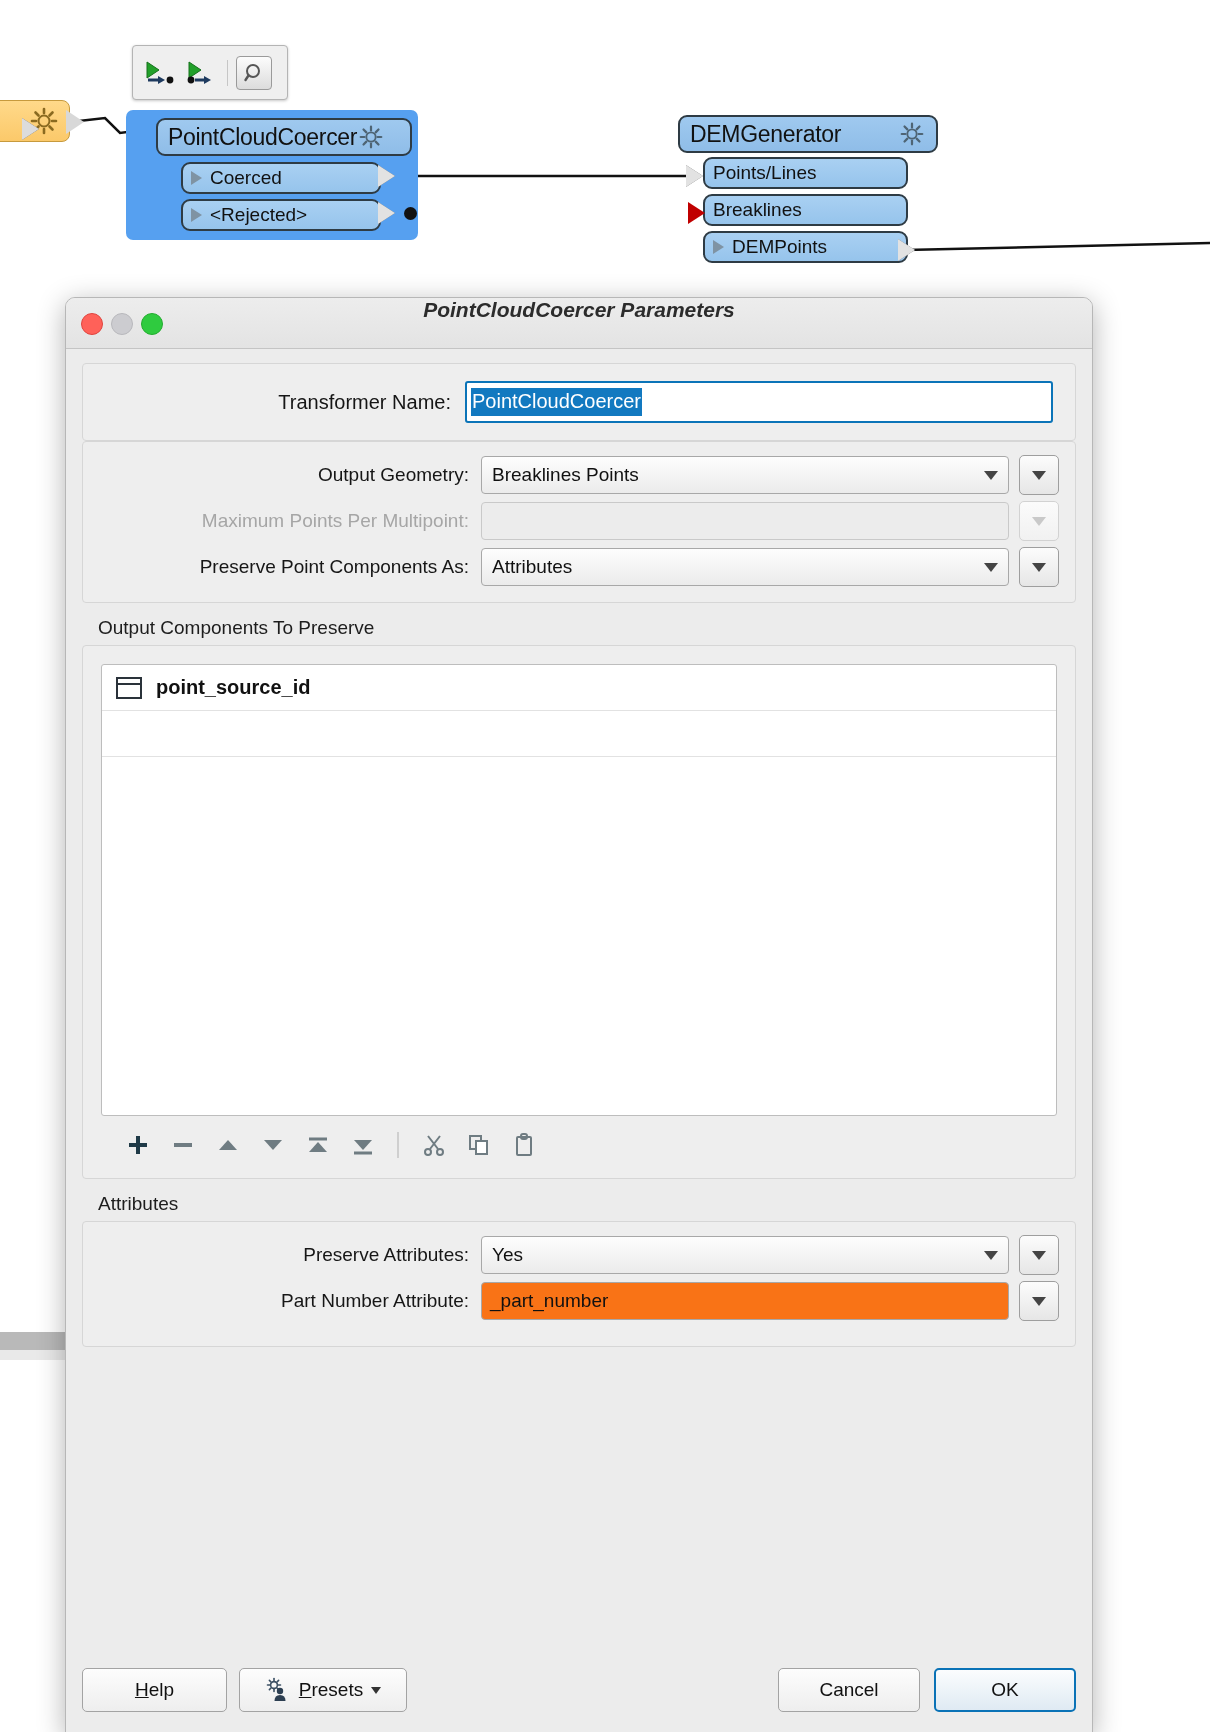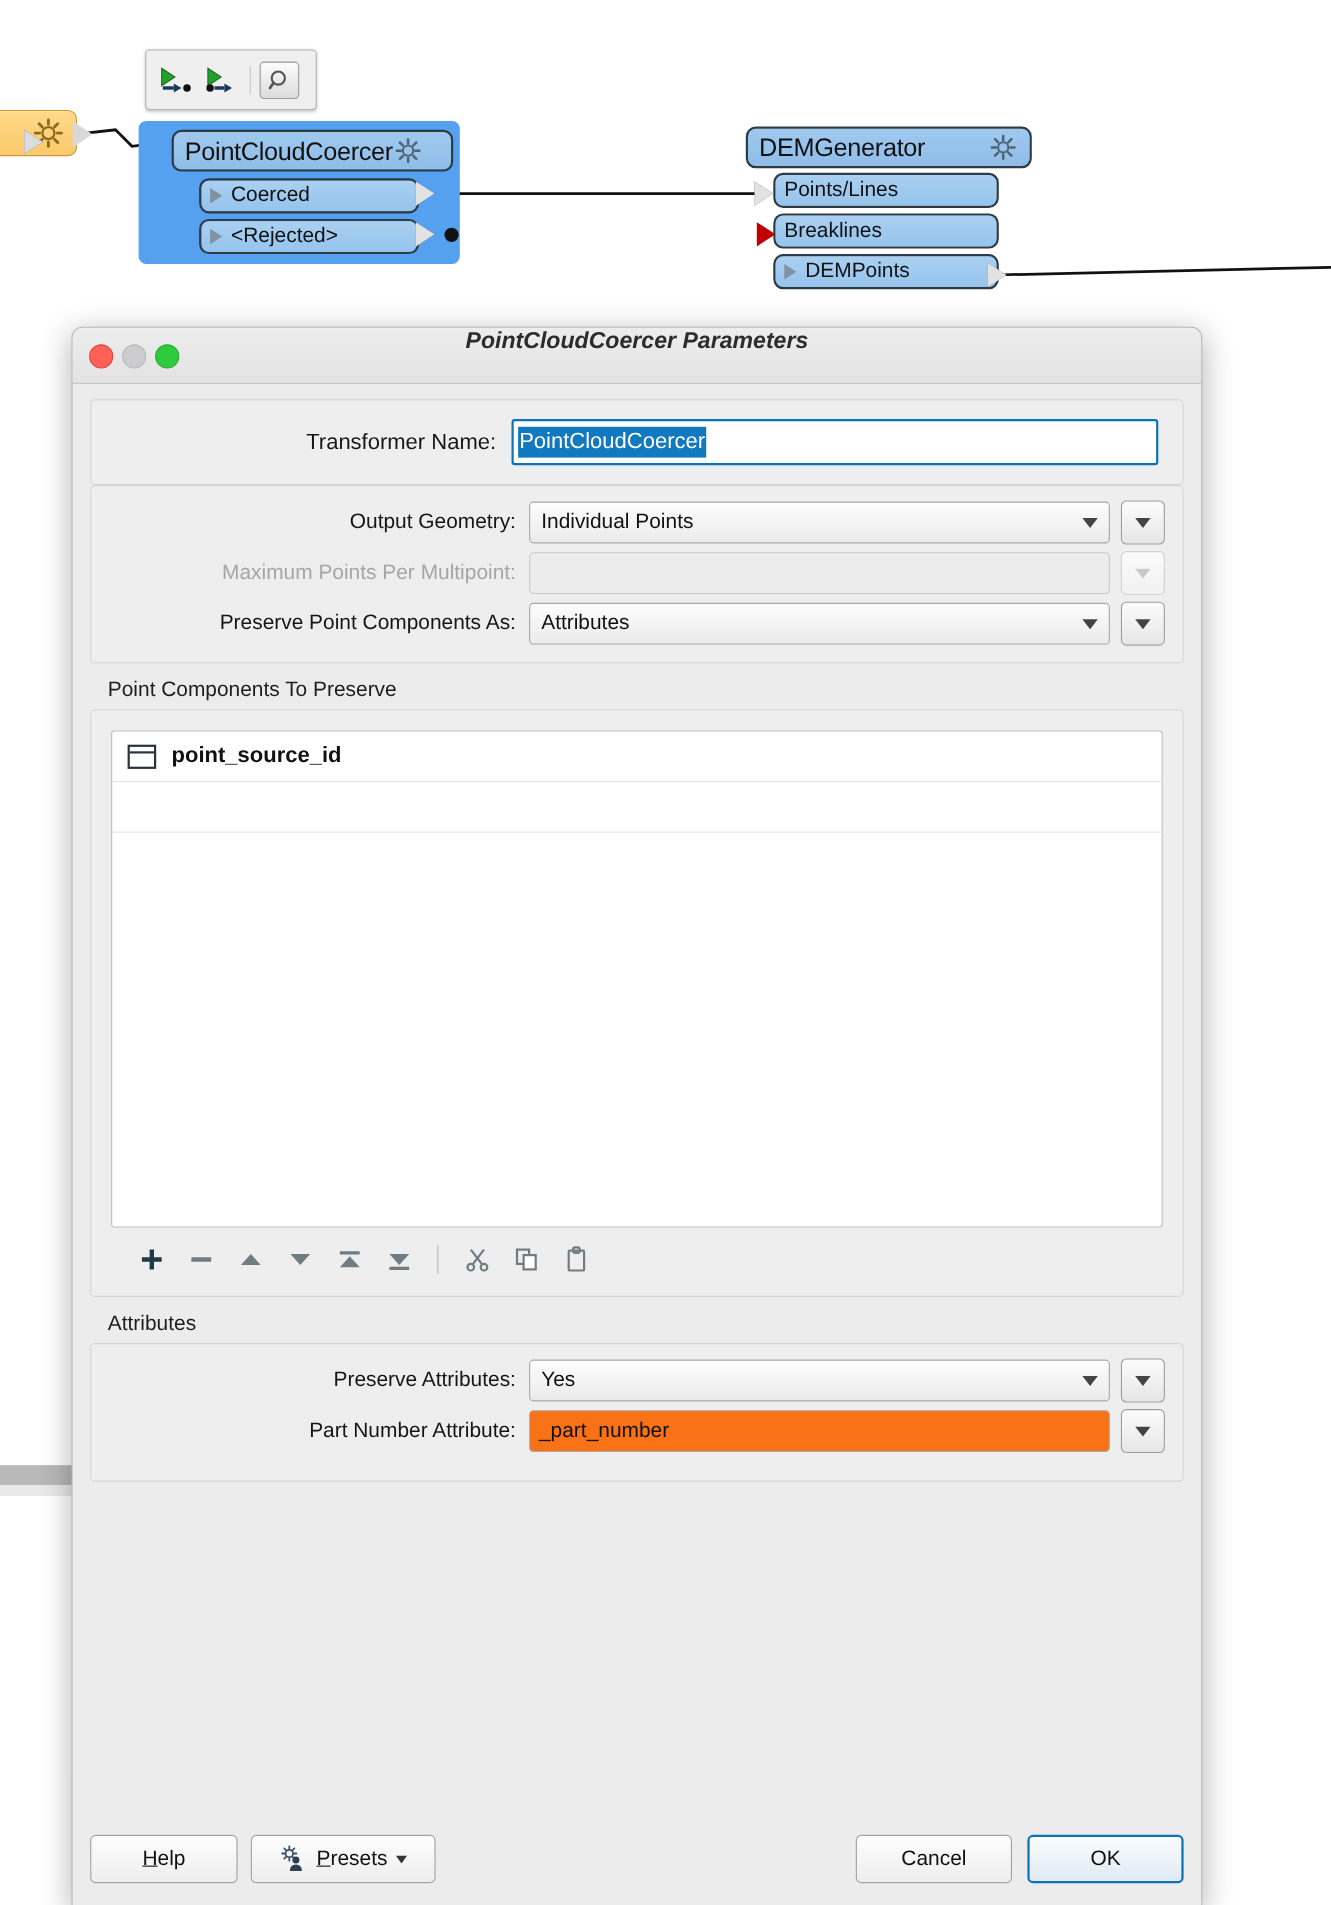--- a/index.html
+++ b/index.html
@@ -333,21 +333,21 @@
       <div class="tname-input">
         <span class="tname-sel">PointCloudCoercer</span>
       </div>
     </div>
 
     <div class="panel" style="padding:10px 16px 12px 16px;">
 
       <div class="row">
         <div class="row-label">Output Geometry:</div>
         <div class="combo">
-          <span>Individual Points</span>
+          <span>Breaklines Points</span>
           <span class="tri-down"></span>
         </div>
         <div class="dropbtn">
           <span class="tri-down"></span>
         </div>
       </div>
 
       <div class="row">
         <div class="row-label disabled">Maximum Points Per Multipoint:</div>
         <div class="combo disabled">
@@ -363,21 +363,21 @@
         <div class="combo">
           <span>Attributes</span>
           <span class="tri-down"></span>
         </div>
         <div class="dropbtn">
           <span class="tri-down"></span>
         </div>
       </div>
     </div>
 
-    <div class="group-title">Point Components To Preserve</div>
+    <div class="group-title">Output Components To Preserve</div>
     <div class="panel" style="padding:18px 18px 4px 18px;font-weight:bold;">
       <div class="listbox">
         <div class="list-row">
           <span class="col-icon"></span>
           <span>point_source_id</span>
         </div>
         <div class="list-row empty"></div>
       </div>
 
       <div class="list-toolbar">
@@ -454,21 +454,21 @@
           <span>_part_number</span>
         </div>
         <div class="dropbtn">
           <span class="tri-down"></span>
         </div>
       </div>
     </div>
   </div>
 
   <div class="footer">
-    <div class="btn" style="width:134px">
+    <div class="btn" style="width:145px">
       <span><span class="ul">H</span><span>elp</span></span>
     </div>
     <div class="btn" style="width:168px;margin-left:12px">
       <svg width="26" height="26" viewBox="0 0 26 26">
         <circle cx="9" cy="8" r="3.4" fill="none" stroke="#3c5064" stroke-width="1.6"></circle>
         <g stroke="#3c5064" stroke-width="1.6" stroke-linecap="round">
           <path d="M9 1.5 v2.3"></path>
             <path d="M9 12.2 v2.3"></path>
             <path d="M2.5 8 h2.3"></path>
             <path d="M13.2 8 h2.3"></path>

